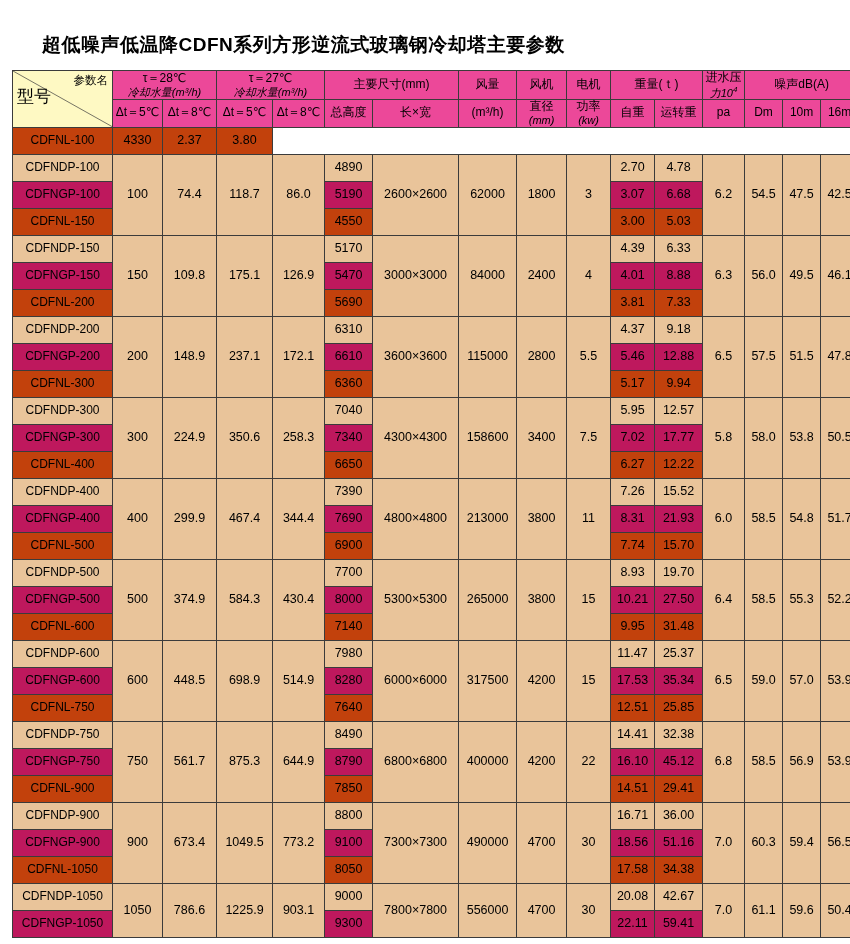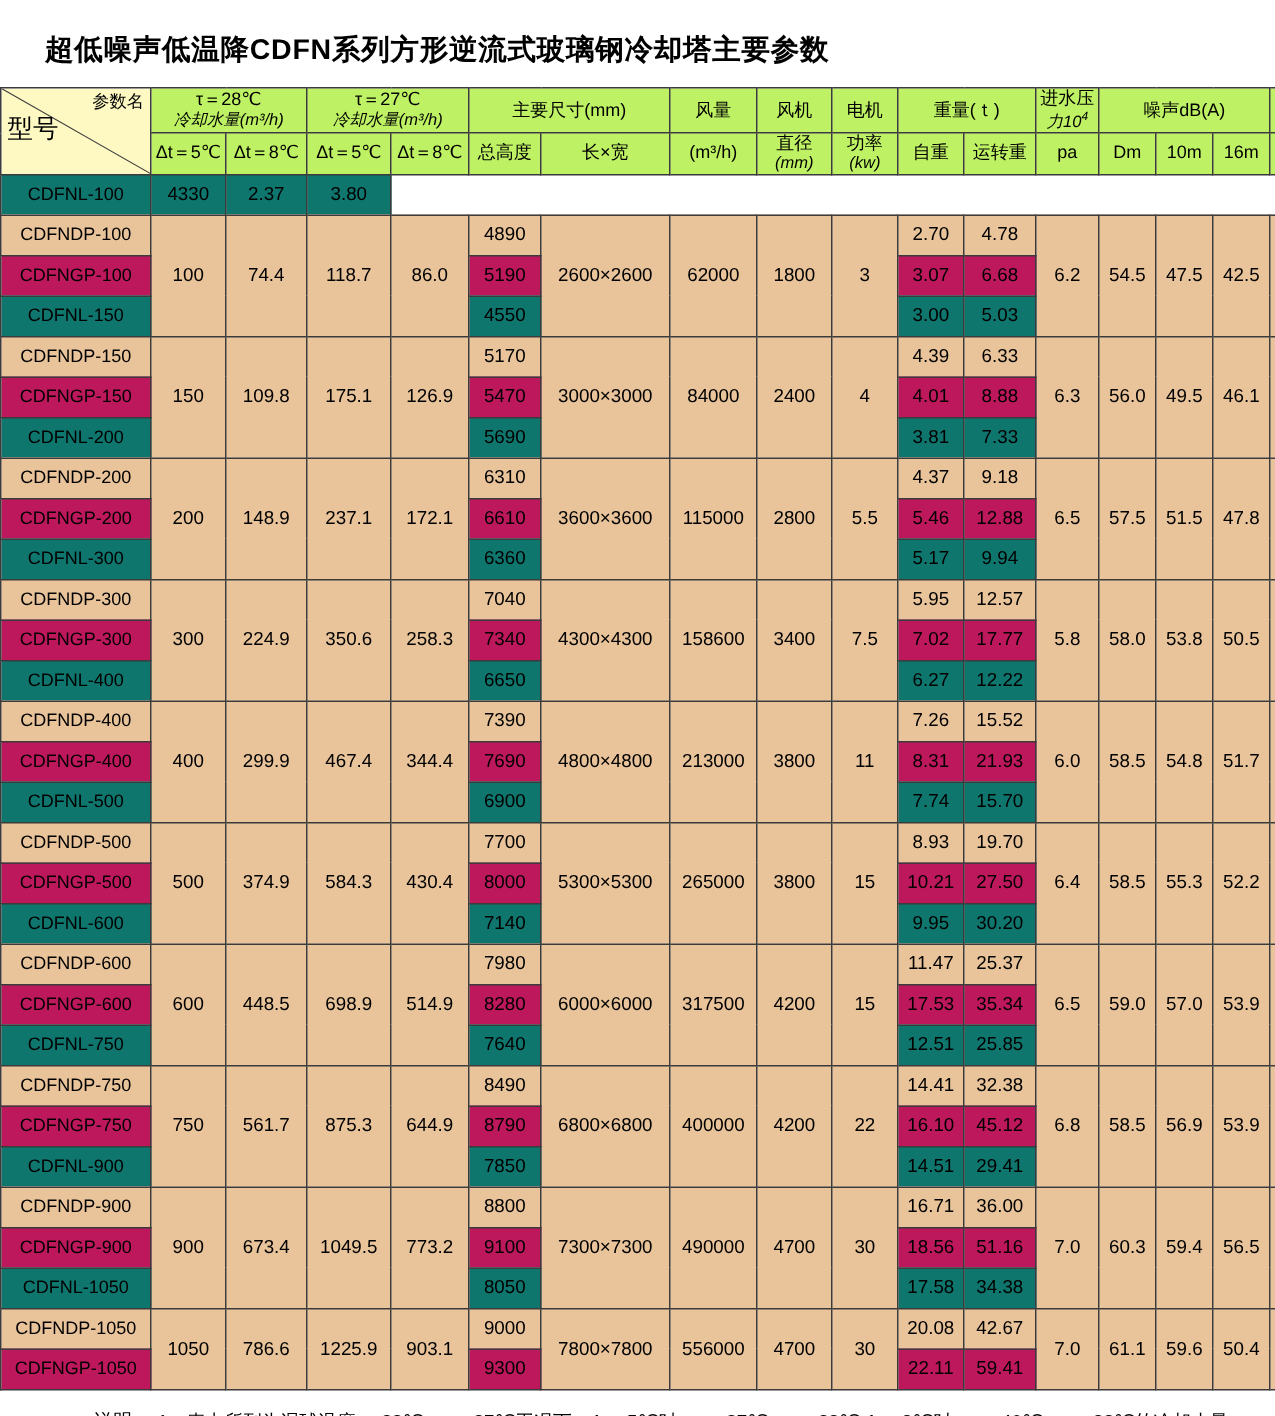--- a/index.html
+++ b/index.html
@@ -12,21 +12,21 @@
     height: 944px;
     font-family: "Liberation Sans", "DejaVu Sans", sans-serif;
     color: #000;
     overflow: hidden;
   }
   .page {
     width: 850px;
     height: 744px;
     position: relative;
     box-sizing: border-box;
-    padding: 0;
+    padding: 12px;
     border-radius: 31px;
   }
   .title {
     font-size: 19px;
     font-weight: bold;
     letter-spacing: 0.5px;
     padding: 20px 0 12px 30px;
     color: #000;
   }
   table.main {
@@ -37,21 +37,21 @@
     font-size: 12.5px;
   }
   table.main th, table.main td {
     border: 1px solid #3b3b3b;
     text-align: center;
     vertical-align: middle;
     padding: 0;
     line-height: 1.15;
   }
   thead th {
-    background: #bef264;
+    background: #ec4899;
     font-weight: normal;
     font-size: 12px;
     padding: 3px 1px;
   }
   .hdr-corner {
     position: relative;
     height: 54px;
     padding: 0 !important;
     background: #fef9c3;
   }
@@ -75,21 +75,21 @@
   .sub {
     font-size: 11px;
     font-style: italic;
   }
   td.model {
     text-align: left;
     padding-left: 6px;
     font-size: 12px;
     height: 26px;
   }
-  .row-a td { background: #0f766e; }
+  .row-a td { background: #c2410c; }
   .row-b td { background: #e9c49a; }
   .row-c td { background: #be185d; }
   tbody td { height: 26px; }
   .notes-wrap {
     width: 820px;
     margin: 12px auto 0 auto;
     position: relative;
     font-size: 12.5px;
   }
   .notes-wrap .explain {
@@ -372,21 +372,21 @@
         <tr class="row-c">
           <td class="model">CDFNGP-500</td>
           <td>8000</td>
           <td>10.21</td>
           <td>27.50</td>
         </tr>
         <tr class="row-a">
           <td class="model">CDFNL-600</td>
           <td>7140</td>
           <td>9.95</td>
-          <td>30.20</td>
+          <td>31.48</td>
         </tr>
         <tr class="row-b">
           <td class="model">CDFNDP-600</td>
           <td rowspan="3">600</td>
           <td rowspan="3">448.5</td>
           <td rowspan="3">698.9</td>
           <td rowspan="3">514.9</td>
           <td>7980</td>
           <td rowspan="3">6000×6000</td>
           <td rowspan="3">317500</td>

